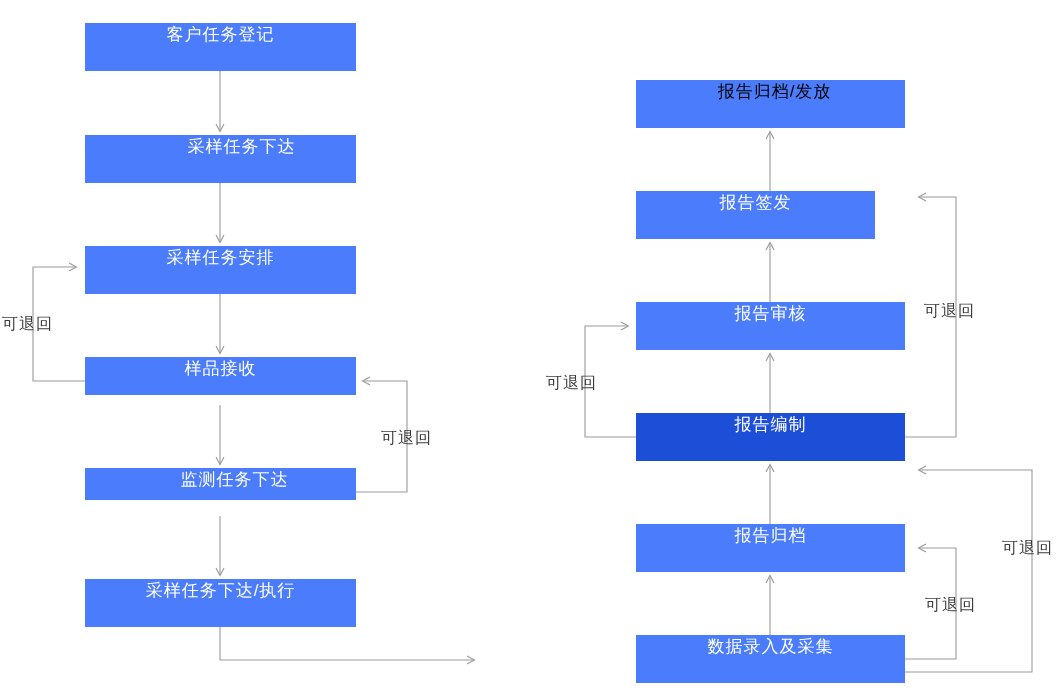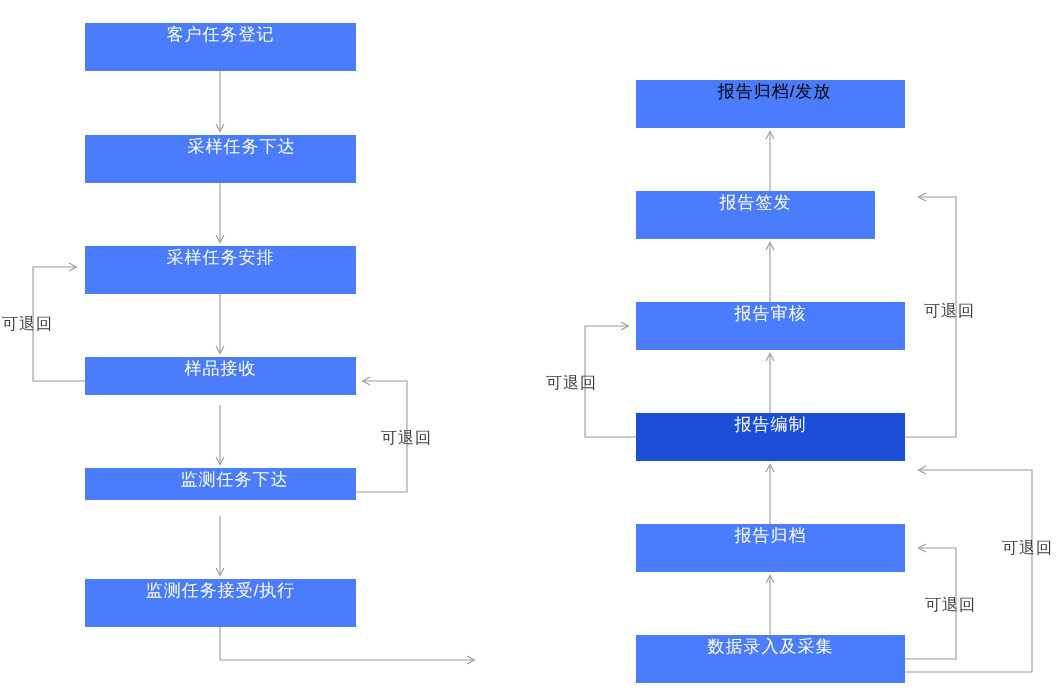--- a/index.html
+++ b/index.html
@@ -80,21 +80,21 @@
   <div class="node" style="left: 85px; top: 246px; width: 271px; height: 48px; background: rgb(74, 124, 251); color: rgb(255, 255, 255);">
     <span>采样任务安排</span>
   </div>
   <div class="node" style="left: 85px; top: 357px; width: 271px; height: 38px; background: rgb(74, 124, 251); color: rgb(255, 255, 255);">
     <span>样品接收</span>
   </div>
   <div class="node" style="left: 85px; top: 468px; width: 271px; height: 32px; background: rgb(74, 124, 251); color: #ffffff; padding-left: 28px;">
     <span>监测任务下达</span>
   </div>
   <div class="node" style="left: 85px; top: 579px; width: 271px; height: 48px; background: rgb(74, 124, 251); color: rgb(255, 255, 255);">
-    <span>监测任务接受/执行</span>
+    <span>采样任务下达/执行</span>
   </div>
 
   <div class="node" style="left: 636px; top: 80px; width: 269px; height: 48px; background: rgb(74, 124, 251); color: #000000; padding-left: 8px;">
     <span>报告归档/发放</span>
   </div>
   <div class="node" style="left: 636px; top: 191px; width: 239px; height: 48px; background: rgb(74, 124, 251); color: rgb(255, 255, 255);">
     <span>报告签发</span>
   </div>
   <div class="node" style="left: 636px; top: 302px; width: 269px; height: 48px; background: rgb(74, 124, 251); color: rgb(255, 255, 255);">
     <span>报告审核</span>

